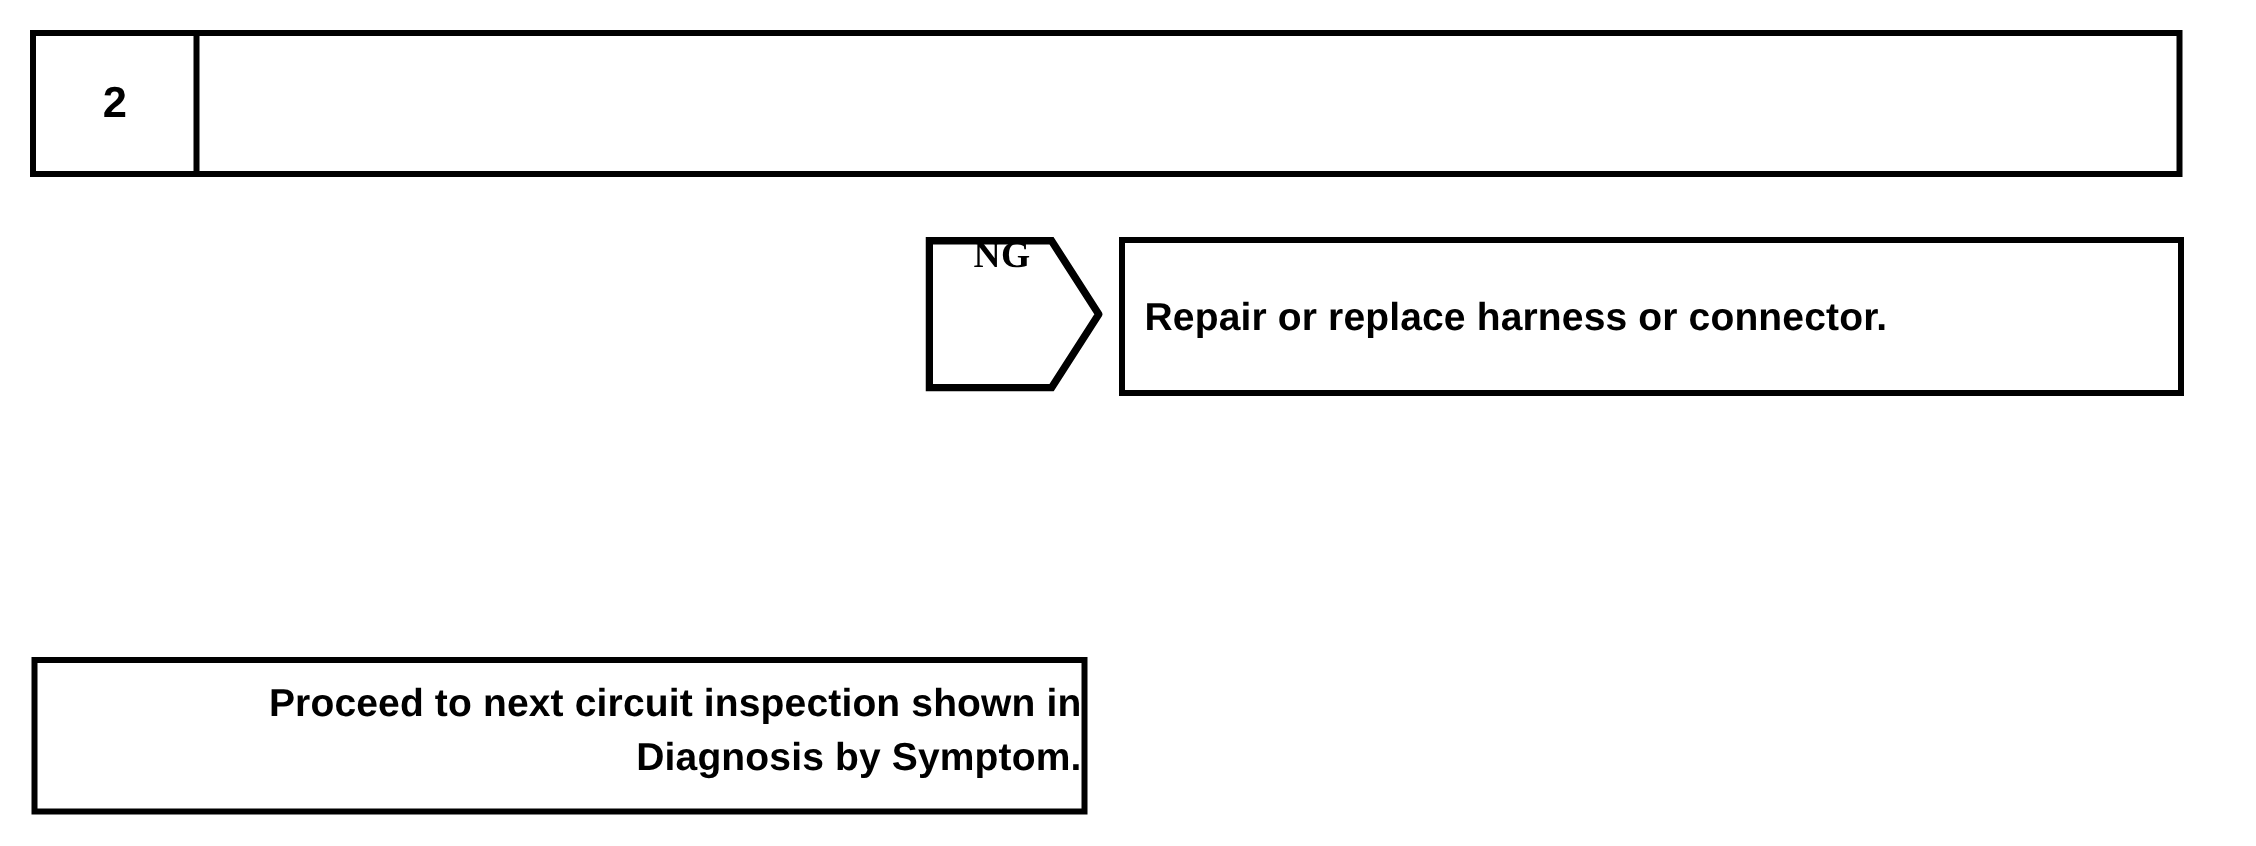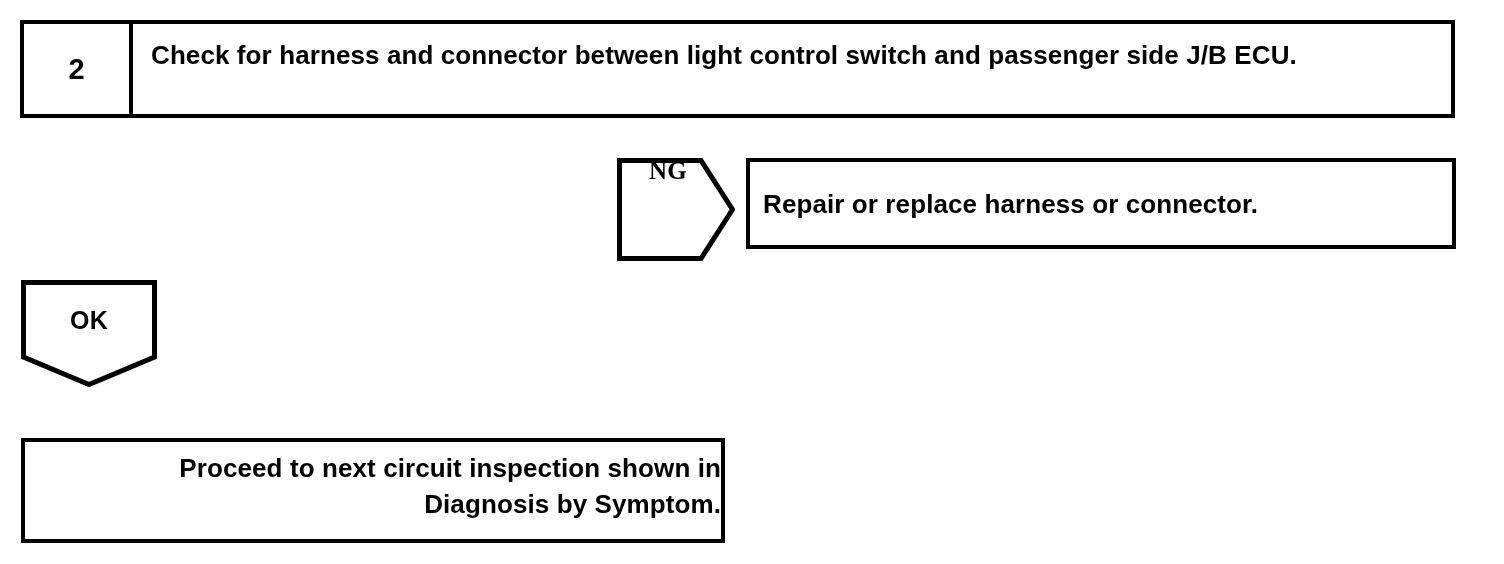--- a/index.html
+++ b/index.html
@@ -100,21 +100,21 @@
     align-items: flex-start;
     font-family: Liberation Serif, serif;
   }
 
   
   .result-box {
     position: absolute;
     left: 746px;
     top: 158px;
     width: 710px;
-    height: 91px;
+    height: 106px;
     box-sizing: border-box;
     border: 4px solid #000000;
     background: #ffffff;
     display: flex;
     align-items: center;
   }
 
   .result-box .flow-text {
     margin-left: 13px;
   }
@@ -157,44 +157,33 @@
 </style>
 </head>
 <body>
 
 <div id="page">
 
   <div class="step-box">
     <div class="step-number-cell">
       <span class="step-number">2</span>
     </div>
-    <div class="step-body">
-      <span class="flow-text">Check for harness and connector between light control switch and passenger side J/B ECU.</span>
-    </div>
   </div>
 
   <div class="arrow-right">
     <svg width="118" height="103" viewBox="0 0 118 103">
       <polygon points="2.5,2.5 84,2.5 115.5,51.5 84,100.5 2.5,100.5" fill="#ffffff" stroke="#000000" stroke-width="5" stroke-linejoin="miter"></polygon>
     </svg>
     <div class="arrow-label">
       <span class="label-text">NG</span>
     </div>
   </div>
 
   <div class="result-box">
     <span class="flow-text">Repair or replace harness or connector.</span>
   </div>
 
-  <div class="arrow-down">
-    <svg width="136" height="107" viewBox="0 0 136 107">
-      <polygon points="2.5,2.5 133.5,2.5 133.5,77 68,104.5 2.5,77" fill="#ffffff" stroke="#000000" stroke-width="5" stroke-linejoin="miter"></polygon>
-    </svg>
-    <div class="arrow-label">
-      <span class="label-text">OK</span>
-    </div>
-  </div>
 
   <div class="terminal-box">
     <span class="flow-text">Proceed to next circuit inspection shown in Diagnosis by Symptom.</span>
   </div>
 
 </div>
 
 </body></html>

